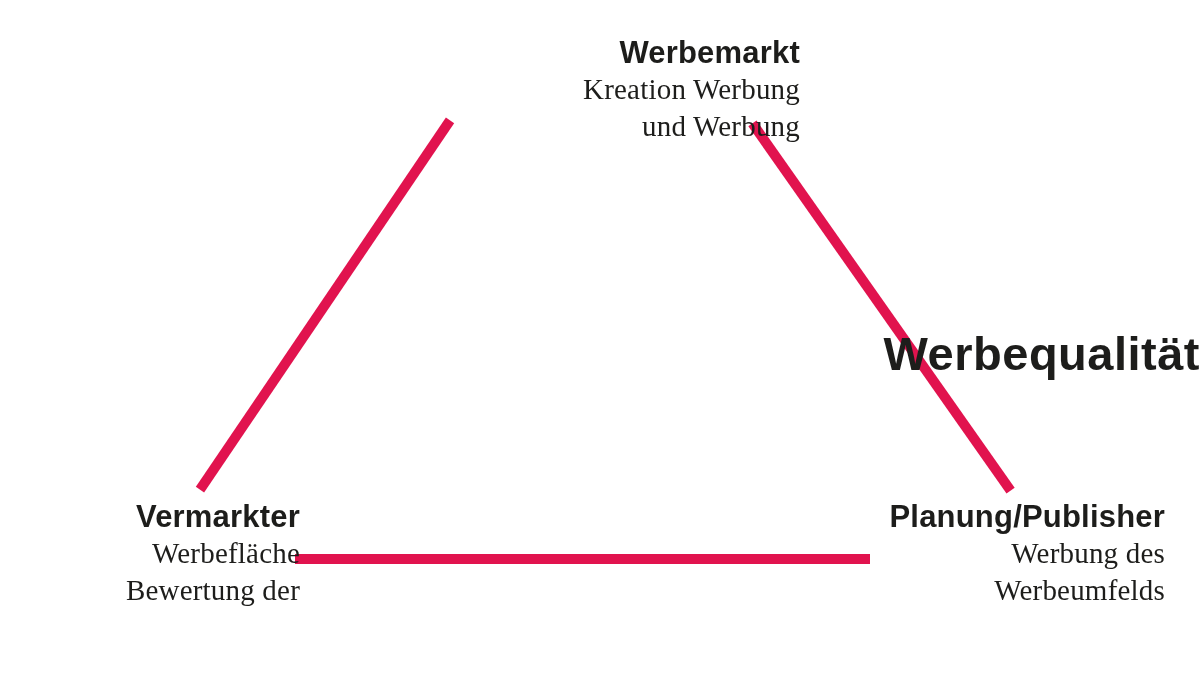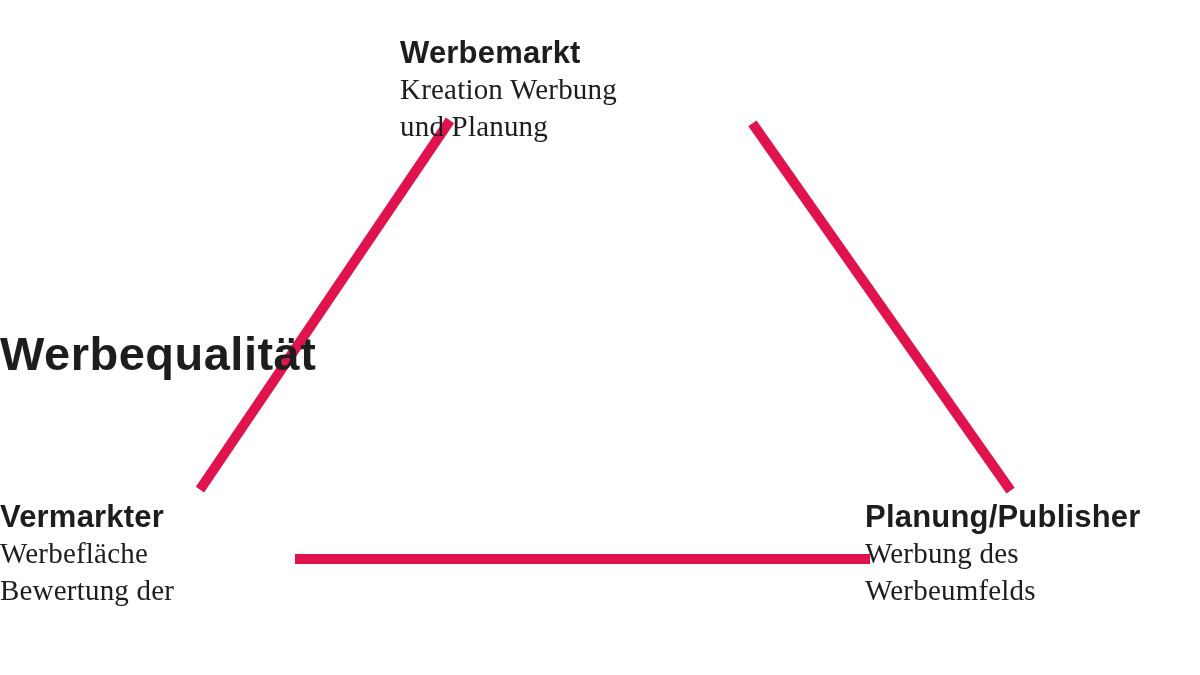--- a/index.html
+++ b/index.html
@@ -33,21 +33,21 @@
     width: 449px;
     transform: rotate(54.9deg);
   }
   .edge-bottom {
     left: 295px;
     top: 554px;
     width: 575px;
   }
   .node {
     position: absolute;
-    text-align: left;
+    text-align: right;
   }
   .node-title {
     font-size: 31px;
     font-weight: bold;
     line-height: 37px;
     letter-spacing: 0.2px;
   }
   .node-line {
     font-size: 29px;
     font-weight: normal;
@@ -68,41 +68,41 @@
   .node-bottom-right {
     left: 865px;
     top: 498px;
     width: 300px;
   }
   .center-title {
     position: absolute;
     left: 0;
     top: 326px;
     width: 1200px;
-    text-align: left;
+    text-align: right;
     font-size: 47px;
     font-weight: bold;
     letter-spacing: 0.5px;
   }
 </style>
 </head>
 <body>
 
 <div class="canvas">
 
   <div class="edge edge-left"></div>
   <div class="edge edge-right"></div>
   <div class="edge edge-bottom"></div>
 
   <div class="center-title">Werbequalität</div>
 
   <div class="node node-top">
     <div class="node-title">Werbemarkt</div>
     <div class="node-line">Kreation Werbung</div>
-    <div class="node-line">und Planung</div>
+    <div class="node-line">und Werbung</div>
   </div>
 
   <div class="node node-bottom-left">
     <div class="node-title">Vermarkter</div>
     <div class="node-line">Werbefläche</div>
     <div class="node-line">Bewertung der</div>
   </div>
 
   <div class="node node-bottom-right">
     <div class="node-title">Planung/Publisher</div>

